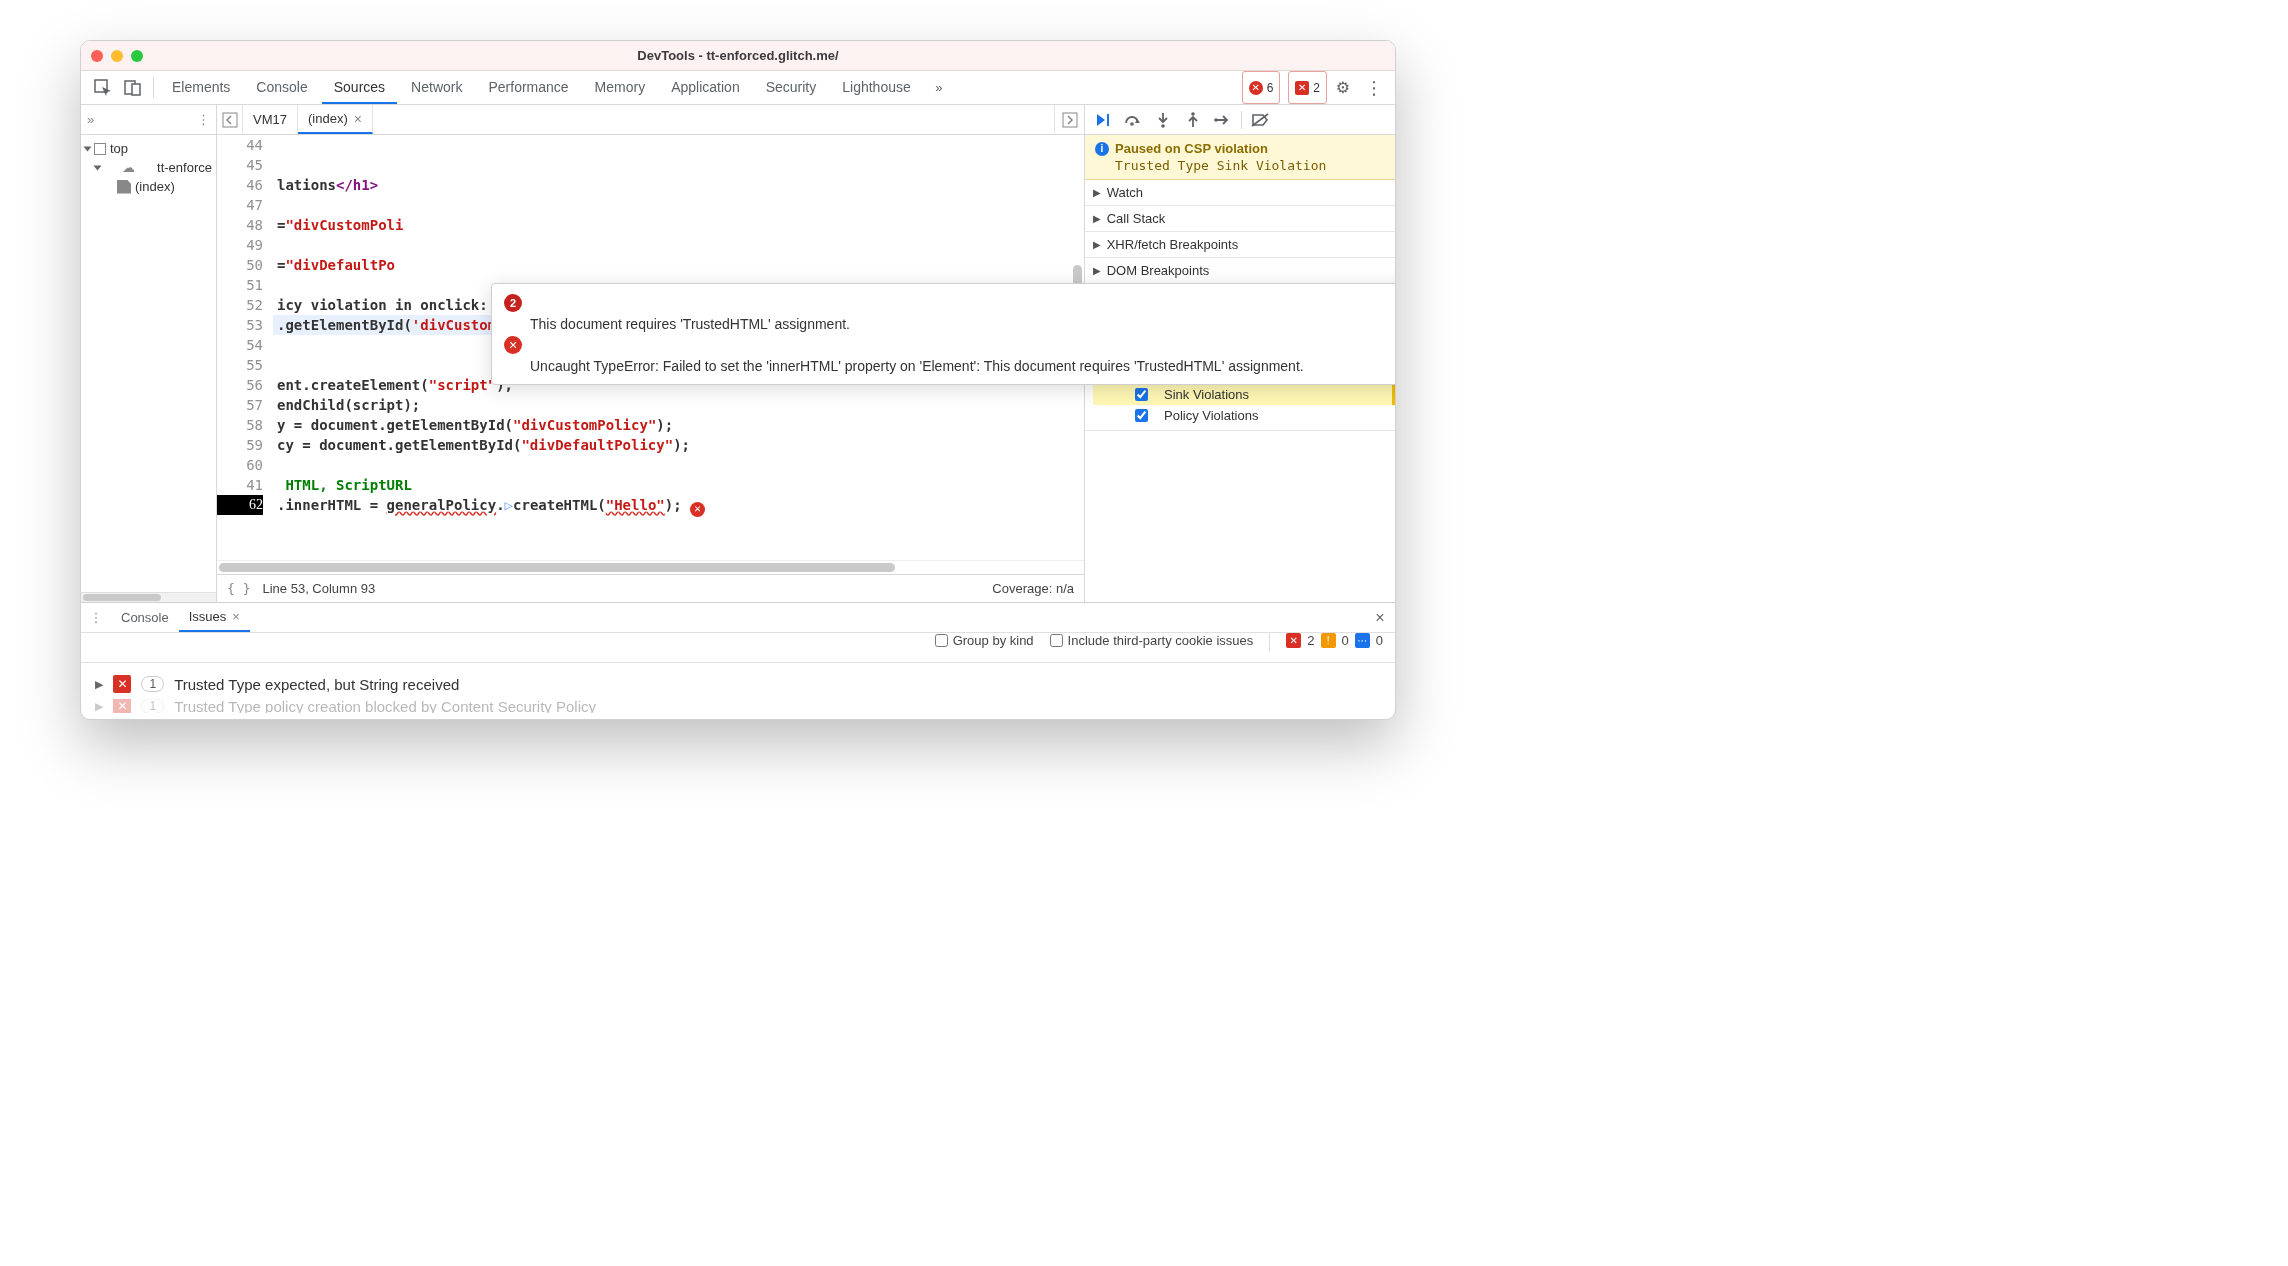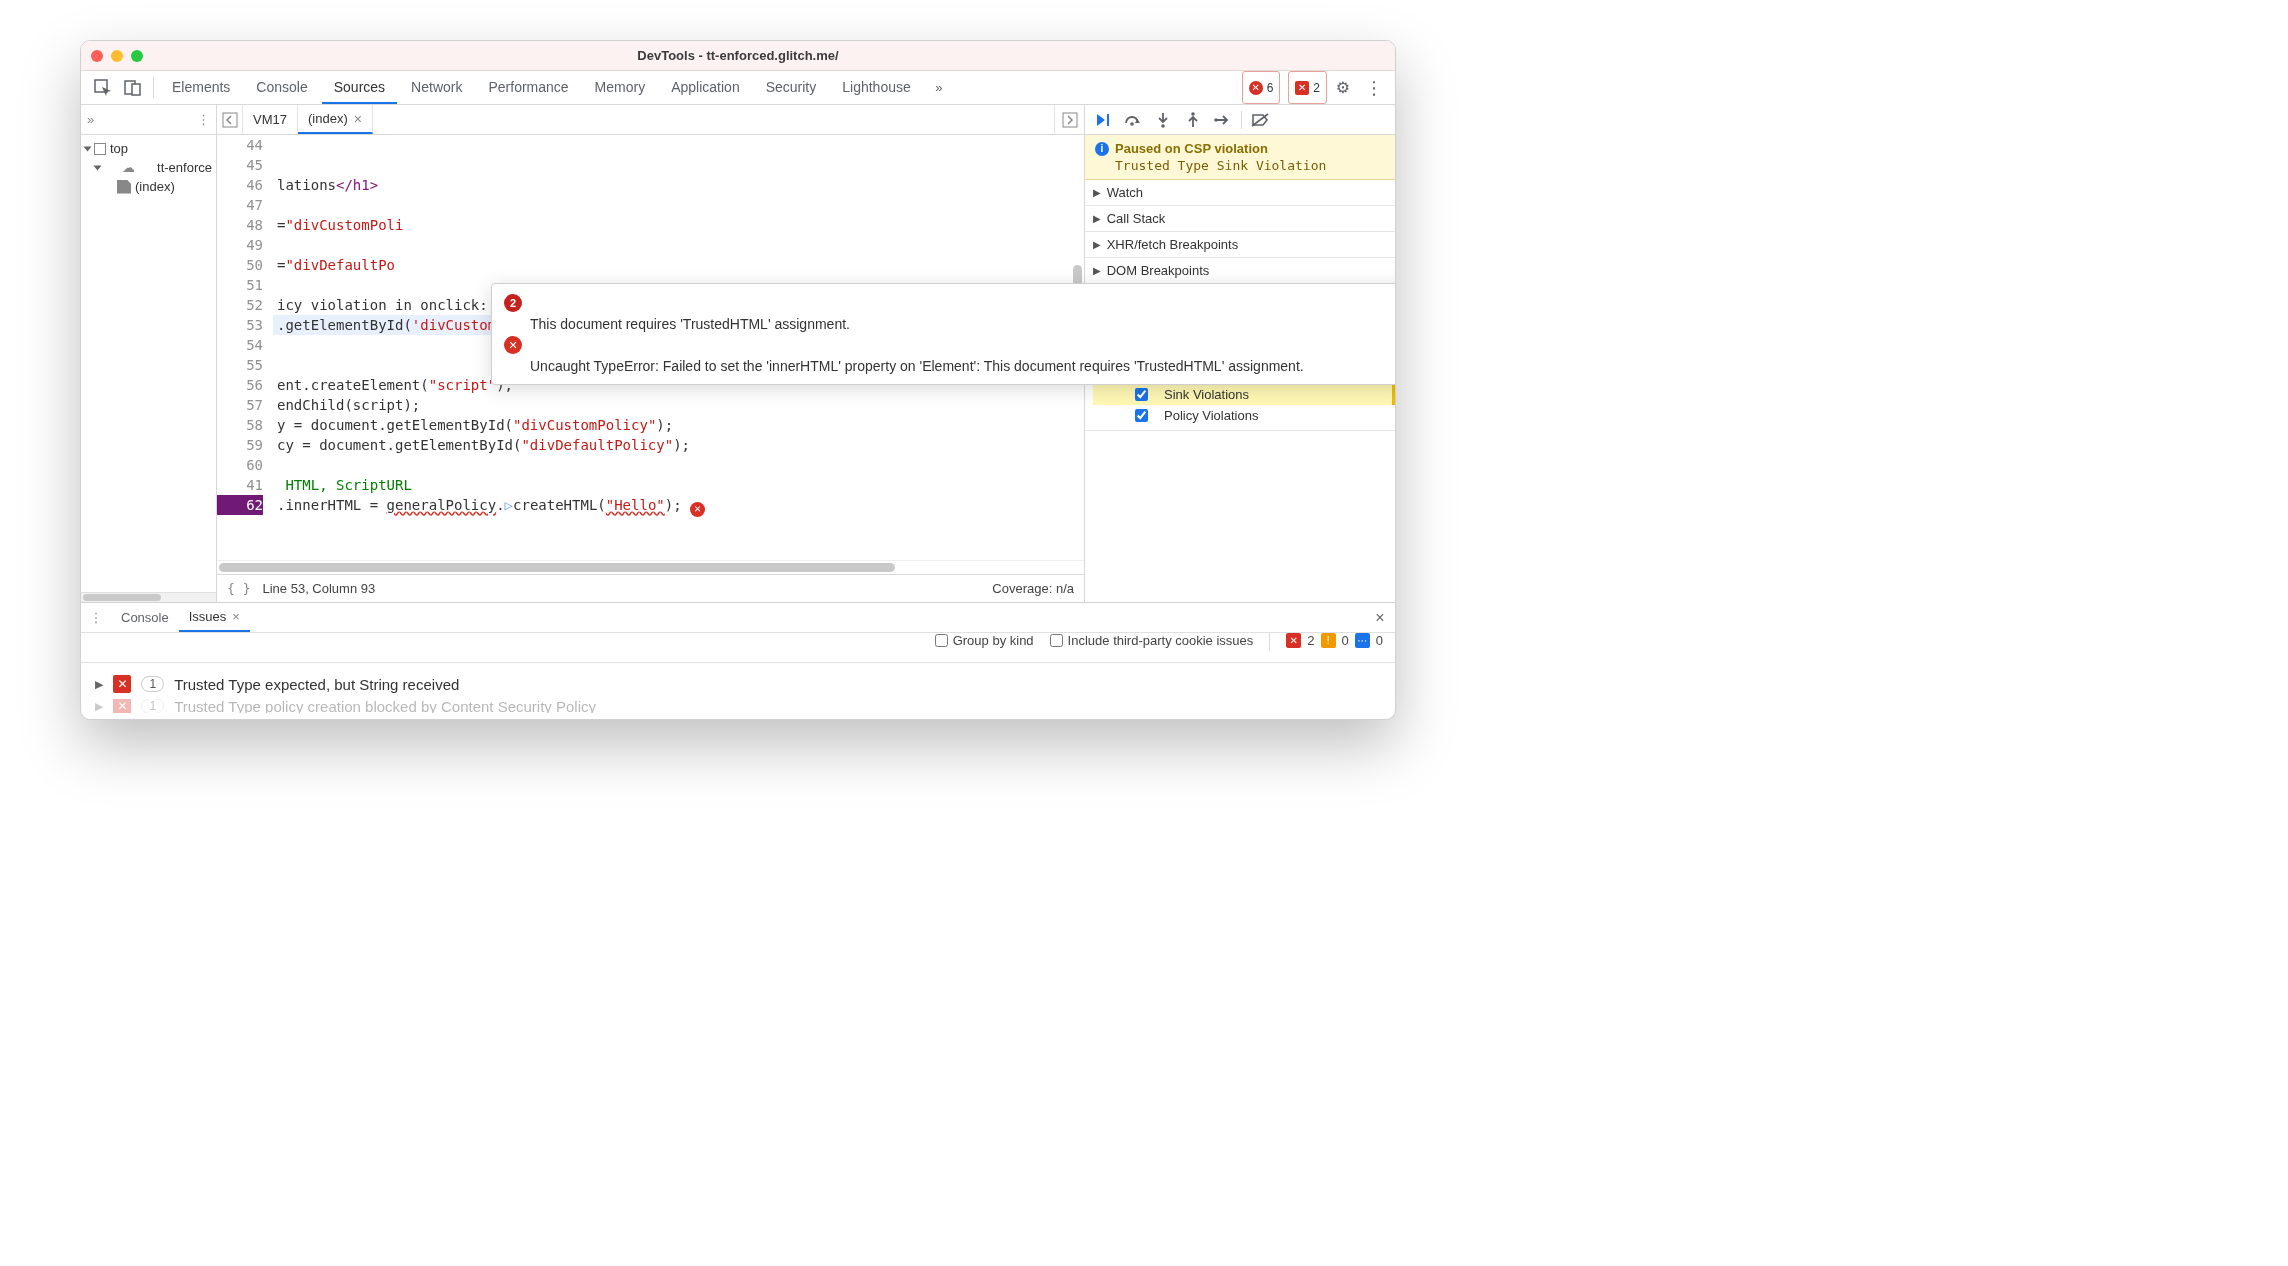--- a/index.html
+++ b/index.html
@@ -96,23 +96,23 @@
 .filetabs .navbtn { width: 26px; display:flex; align-items:center; justify-content:center; color:#888; border-right:1px solid #e4e4e4;}
 .filetabs .ftab { display:flex; align-items:center; padding: 0 10px; gap:6px; font-size:13px; color:#333; border-right:1px solid #e4e4e4; cursor:pointer;}
 .filetabs .ftab.active { border-bottom: 2px solid #1a73e8; }
 .filetabs .ftab .close { color:#888; font-size:14px;}
 .filetabs .fill { flex:1;}
 .filetabs .playend { width:30px; display:flex; align-items:center; justify-content:center; color:#888; border-left:1px solid #e4e4e4;}
 
 .editor { flex:1; display:flex; font-family: Menlo, Consolas, monospace; font-size: 14px; overflow:hidden; position:relative;}
 .gutter { width: 56px; text-align: right; color:#919191; padding-right:10px; user-select:none; line-height:20px; padding-top:0;}
 .gutter .ln { height:20px; }
-.gutter .ln.exec { background:#701a75; color:#fff; }
+.gutter .ln.exec { background:#000000; color:#fff;font-family:Liberation Serif, serif; }
 .code { flex:1; overflow:hidden; line-height:20px; position:relative;}
-.code .line { height:20px; white-space: pre; padding-left:4px; }
+.code .line { height:20px; white-space: pre; padding-left:4px;font-weight:bold; }
 .code .hl { background:#e8f0fd;}
 .tk-tag{color:#881280}.tk-attr{color:#994500}.tk-str{color:#c41a16}.tk-cm{color:#007f00}.tk-err{text-decoration: wavy underline #d93025;}
 .errdot{display:inline-flex;width:15px;height:15px;background:#d93025;border-radius:50%;color:#fff;align-items:center;justify-content:center;font-size:11px;vertical-align:-2px;}
 .warndot{display:inline-flex;width:15px;height:15px;background:#f29900;color:#fff;align-items:center;justify-content:center;font-size:11px;vertical-align:-2px;border-radius:2px;}
 .hscrollbar { height:14px; border-top:1px solid #eee; position:relative;}
 .hscrollbar .thumb{position:absolute;left:2px;top:2px;height:9px;width:78%;background:#c9c9c9;border-radius:5px;}
 .vscrollbar { position:absolute; right:0; top:0; bottom:14px; width:14px;}
 .vscrollbar .thumb{position:absolute;right:2px;top:130px;width:9px;height:78px;background:#c9c9c9;border-radius:5px;}
 .statusbar { height:28px; border-top:1px solid #d8d8d8; display:flex; align-items:center; padding:0 10px; font-size:13px; color:#444;}
 .statusbar .curly{font-family:Menlo,monospace;margin-right:12px;color:#888;}

